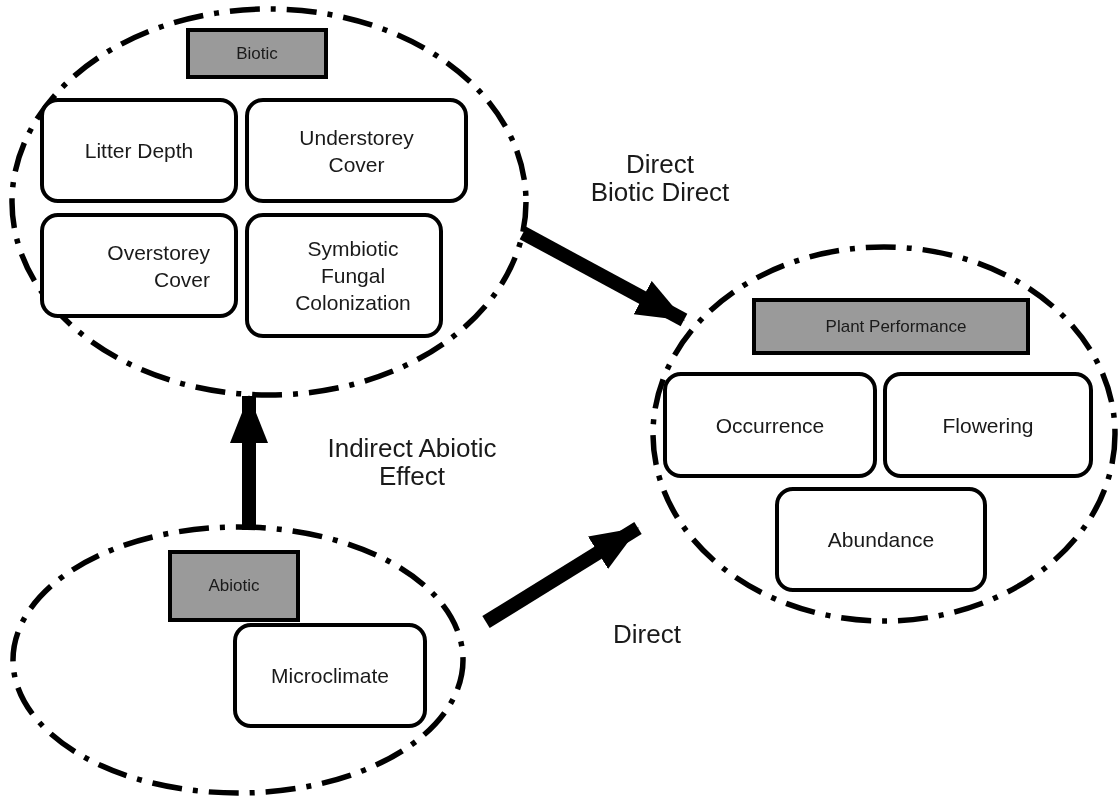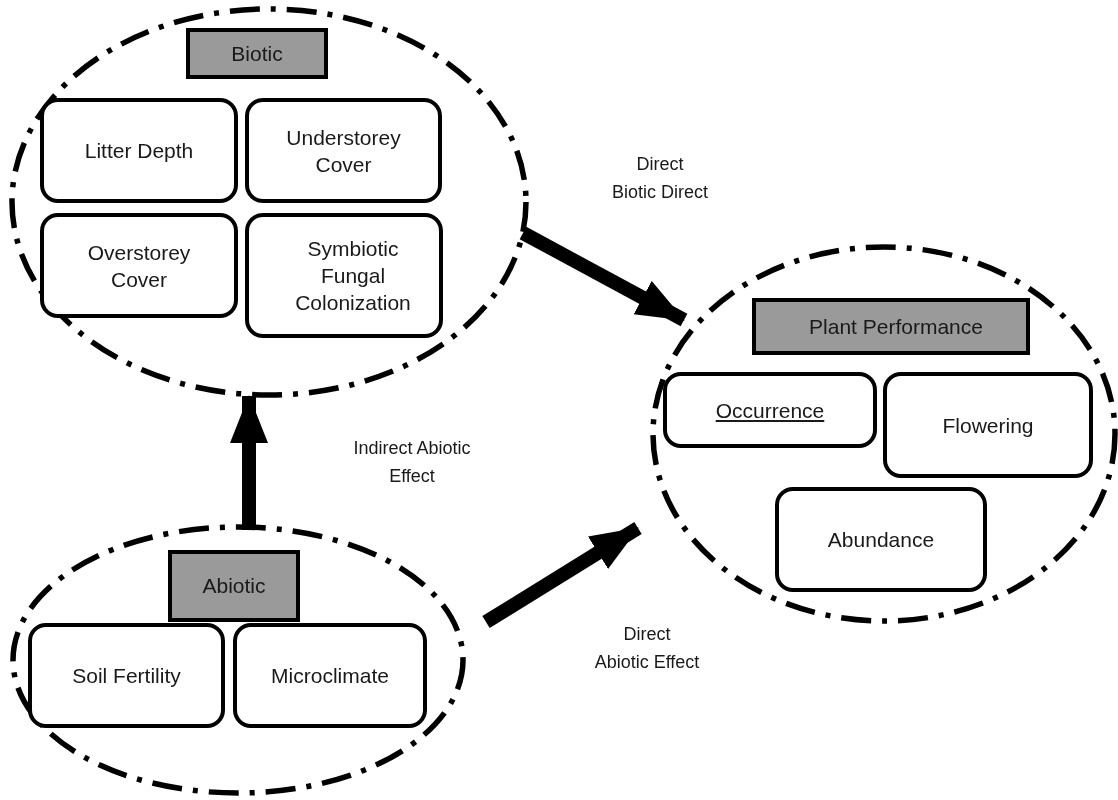--- a/index.html
+++ b/index.html
@@ -43,21 +43,21 @@
     fill: var(--line-color);
   }
   .header-box {
     position: absolute;
     background: var(--header-fill);
     border: 4px solid var(--line-color);
     box-sizing: border-box;
     display: flex;
     align-items: center;
     justify-content: center;
-    font-size: 21px;
+    font-size: 17px;
     color: var(--text-color);
     text-align: center;
   }
   .node-box {
     position: absolute;
     background: var(--box-fill);
     border: 4px solid var(--line-color);
     border-radius: 18px;
     box-sizing: border-box;
     display: flex;
@@ -66,21 +66,21 @@
     font-size: 21px;
     line-height: 27px;
     color: var(--text-color);
     text-align: center;
     padding: 0 24px;
   }
   .arrow-label {
     position: absolute;
     width: 220px;
     text-align: center;
-    font-size: 18px;
+    font-size: 26px;
     line-height: 27.5px;
     color: var(--text-color);
   }
   .arrow-label span { display: block; }
 </style>
 </head>
 <body>
 
 <div class="stage">
 
@@ -95,39 +95,37 @@
     <ellipse class="group-ellipse" cx="884" cy="434" rx="231" ry="187"></ellipse>
     <ellipse class="group-ellipse" cx="238" cy="660" rx="225" ry="133"></ellipse>
 
     <line class="arrow-shaft" x1="523" y1="233" x2="684" y2="320" marker-end="url(#head)"></line>
     <line class="arrow-shaft" x1="249" y1="530" x2="249" y2="396" marker-end="url(#head)"></line>
     <line class="arrow-shaft" x1="486" y1="622" x2="638" y2="528" marker-end="url(#head)"></line>
   </svg>
 
   <div class="header-box" style="left:186px; top:28px; width:142px; height:51px;">Biotic</div>
   <div class="node-box" style="left:40px; top:98px; width:198px; height:105px;">Litter Depth</div>
-  <div class="node-box" style="left:245px; top:98px; width:197px; height:105px;">Understorey Cover</div>
-  <div class="node-box" style="left:40px; top:213px; width:198px; height:105px;">Overstorey Cover</div>
+  <div class="node-box" style="left:245px; top:98px; width:223px; height:105px;">Understorey Cover</div>
+  <div class="node-box" style="left:40px; top:213px; width:198px; height:105px;text-align:right;">Overstorey Cover</div>
   <div class="node-box" style="left:245px; top:213px; width:198px; height:125px;padding-left:42px;">Symbiotic Fungal Colonization</div>
 
   <div class="header-box" style="left:752px; top:298px; width:278px; height:57px;padding-left:10px;">Plant Performance</div>
-  <div class="node-box" style="left:663px; top:372px; width:214px; height:76px;text-decoration:underline;">Occurrence</div>
+  <div class="node-box" style="left:663px; top:372px; width:214px; height:106px;">Occurrence</div>
   <div class="node-box" style="left:883px; top:372px; width:210px; height:106px;">Flowering</div>
   <div class="node-box" style="left:775px; top:487px; width:212px; height:105px;">Abundance</div>
 
   <div class="header-box" style="left:168px; top:550px; width:132px; height:72px;">Abiotic</div>
-  <div class="node-box" style="left:28px; top:623px; width:197px; height:105px;">Soil Fertility</div>
   <div class="node-box" style="left:233px; top:623px; width:194px; height:105px;">Microclimate</div>
 
   <div class="arrow-label" style="left:550px; top:151px;">
     <span>Direct</span>
     <span>Biotic Direct</span>
   </div>
   <div class="arrow-label" style="left:302px; top:435px;">
     <span>Indirect Abiotic</span>
     <span>Effect</span>
   </div>
   <div class="arrow-label" style="left:537px; top:621px;">
     <span>Direct</span>
-    <span>Abiotic Effect</span>
   </div>
 
 </div>
 
 </body></html>

